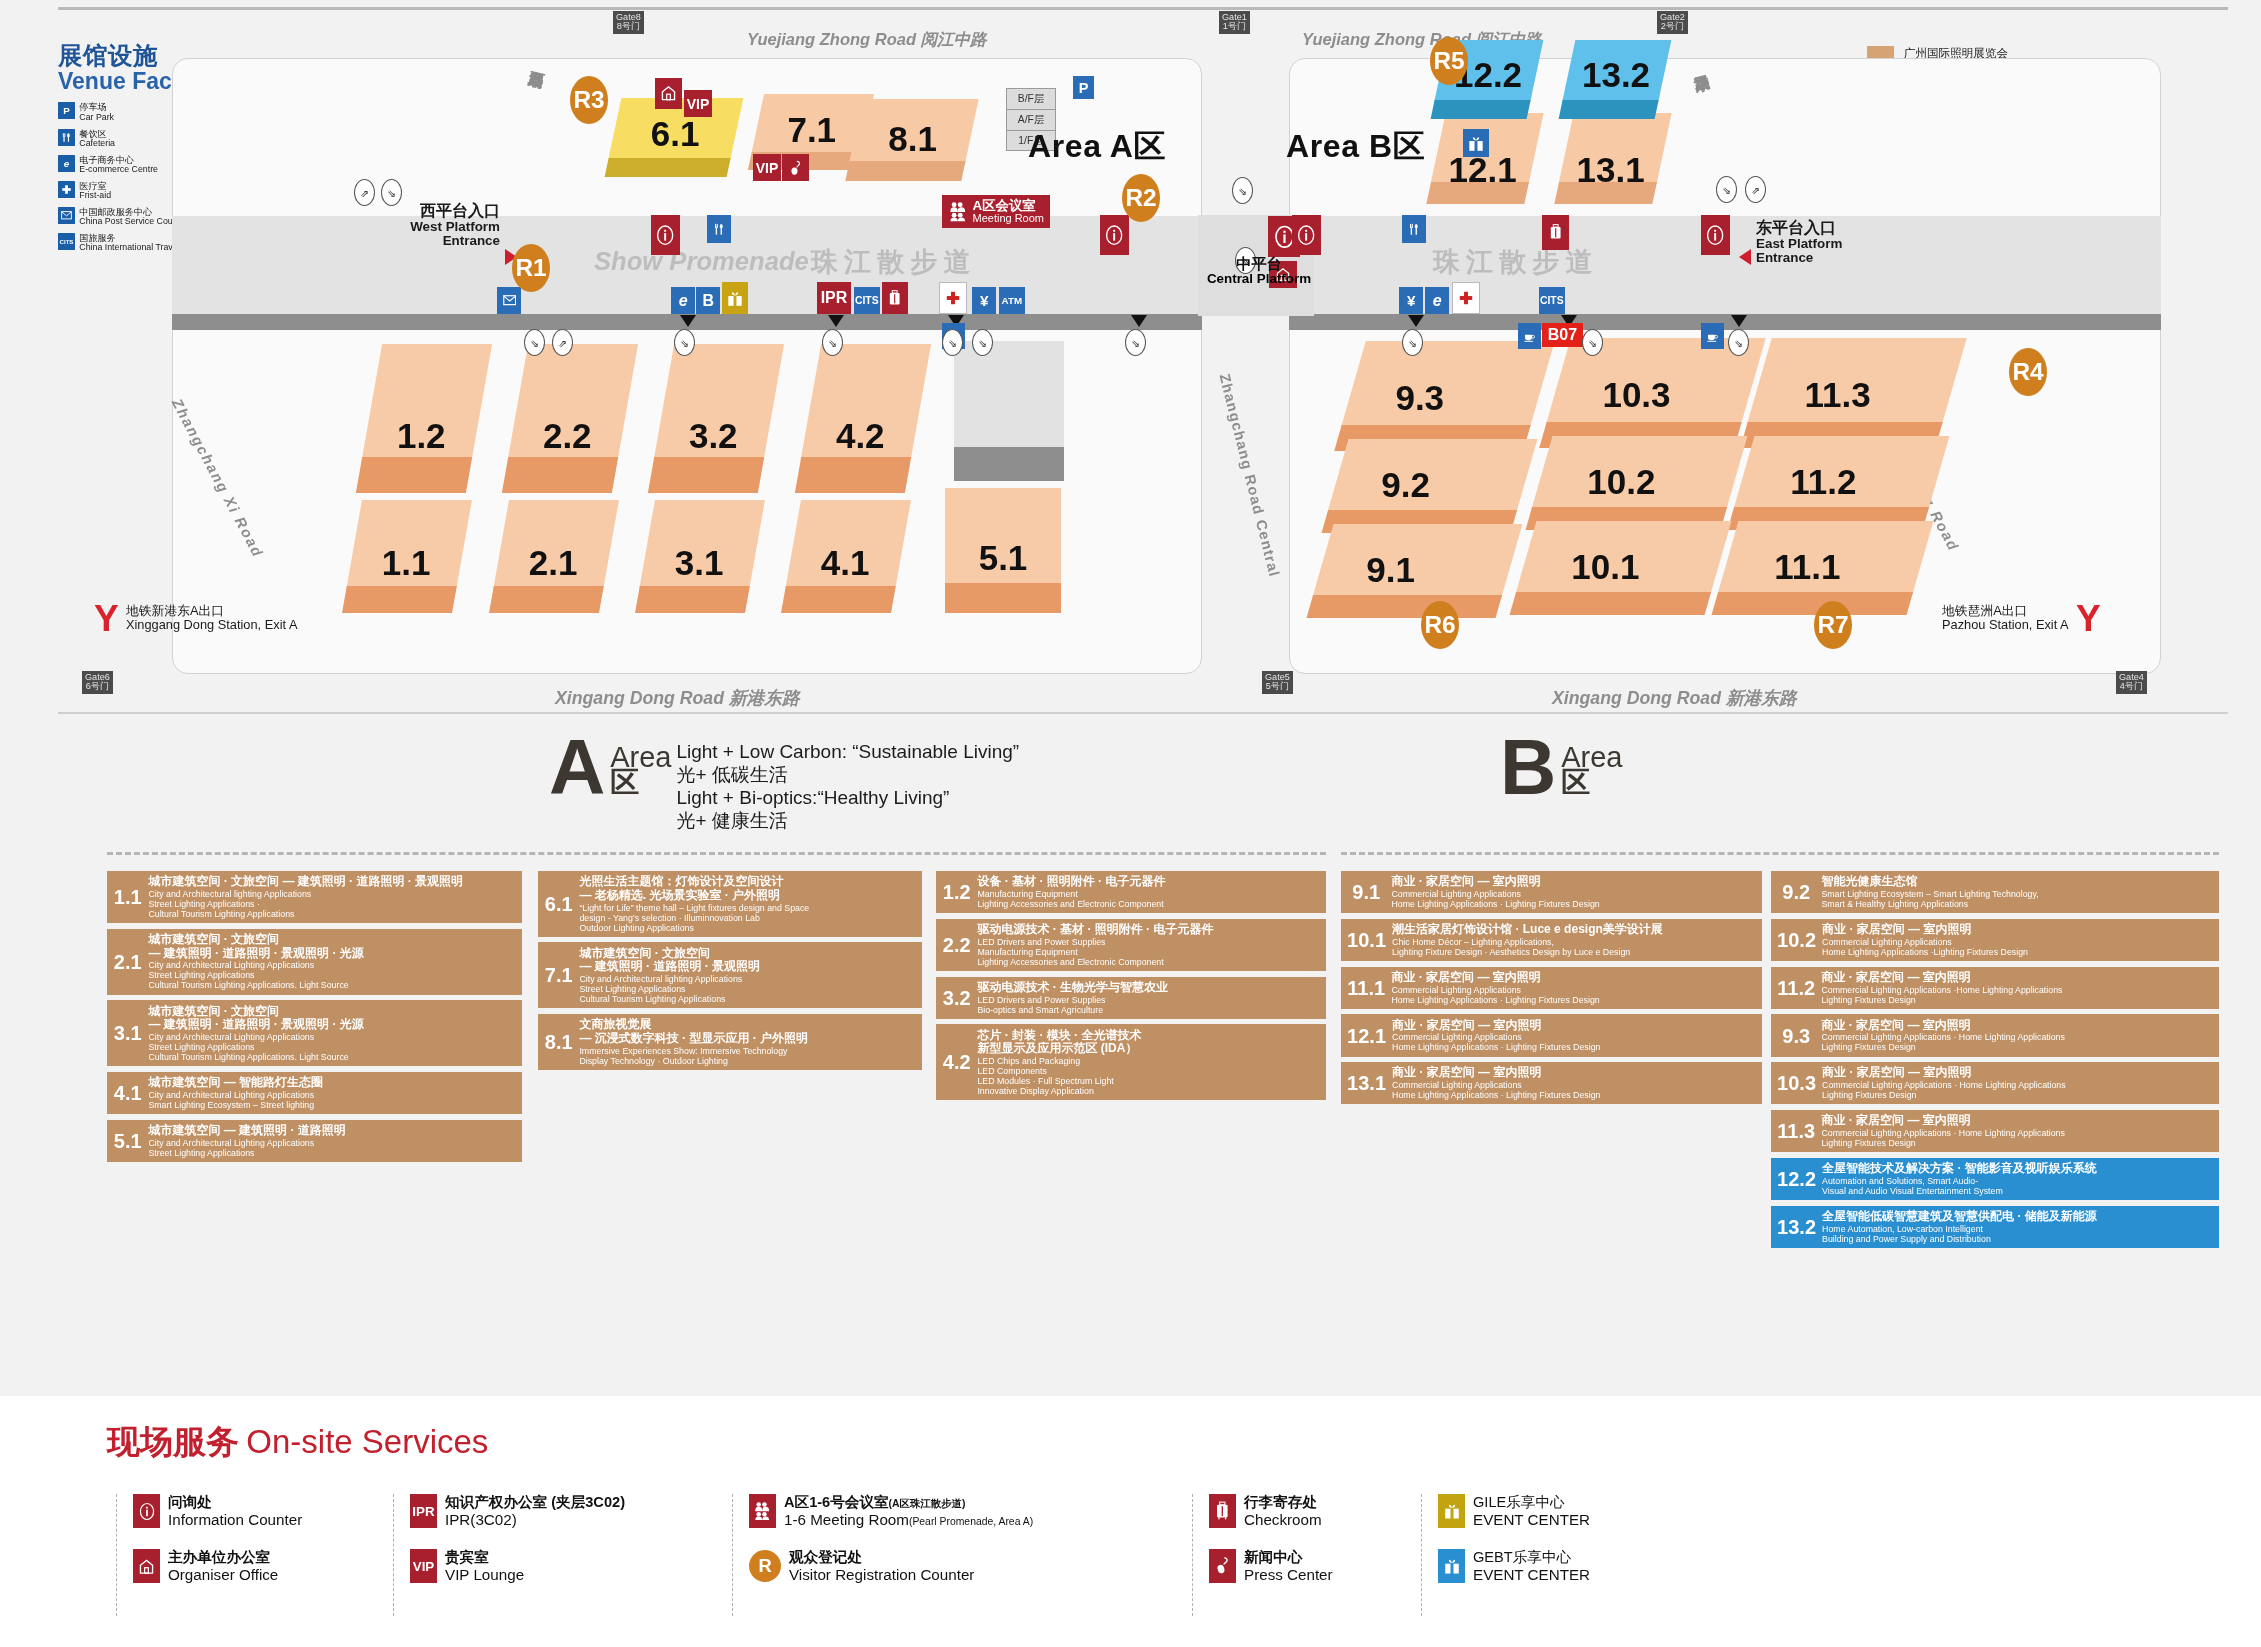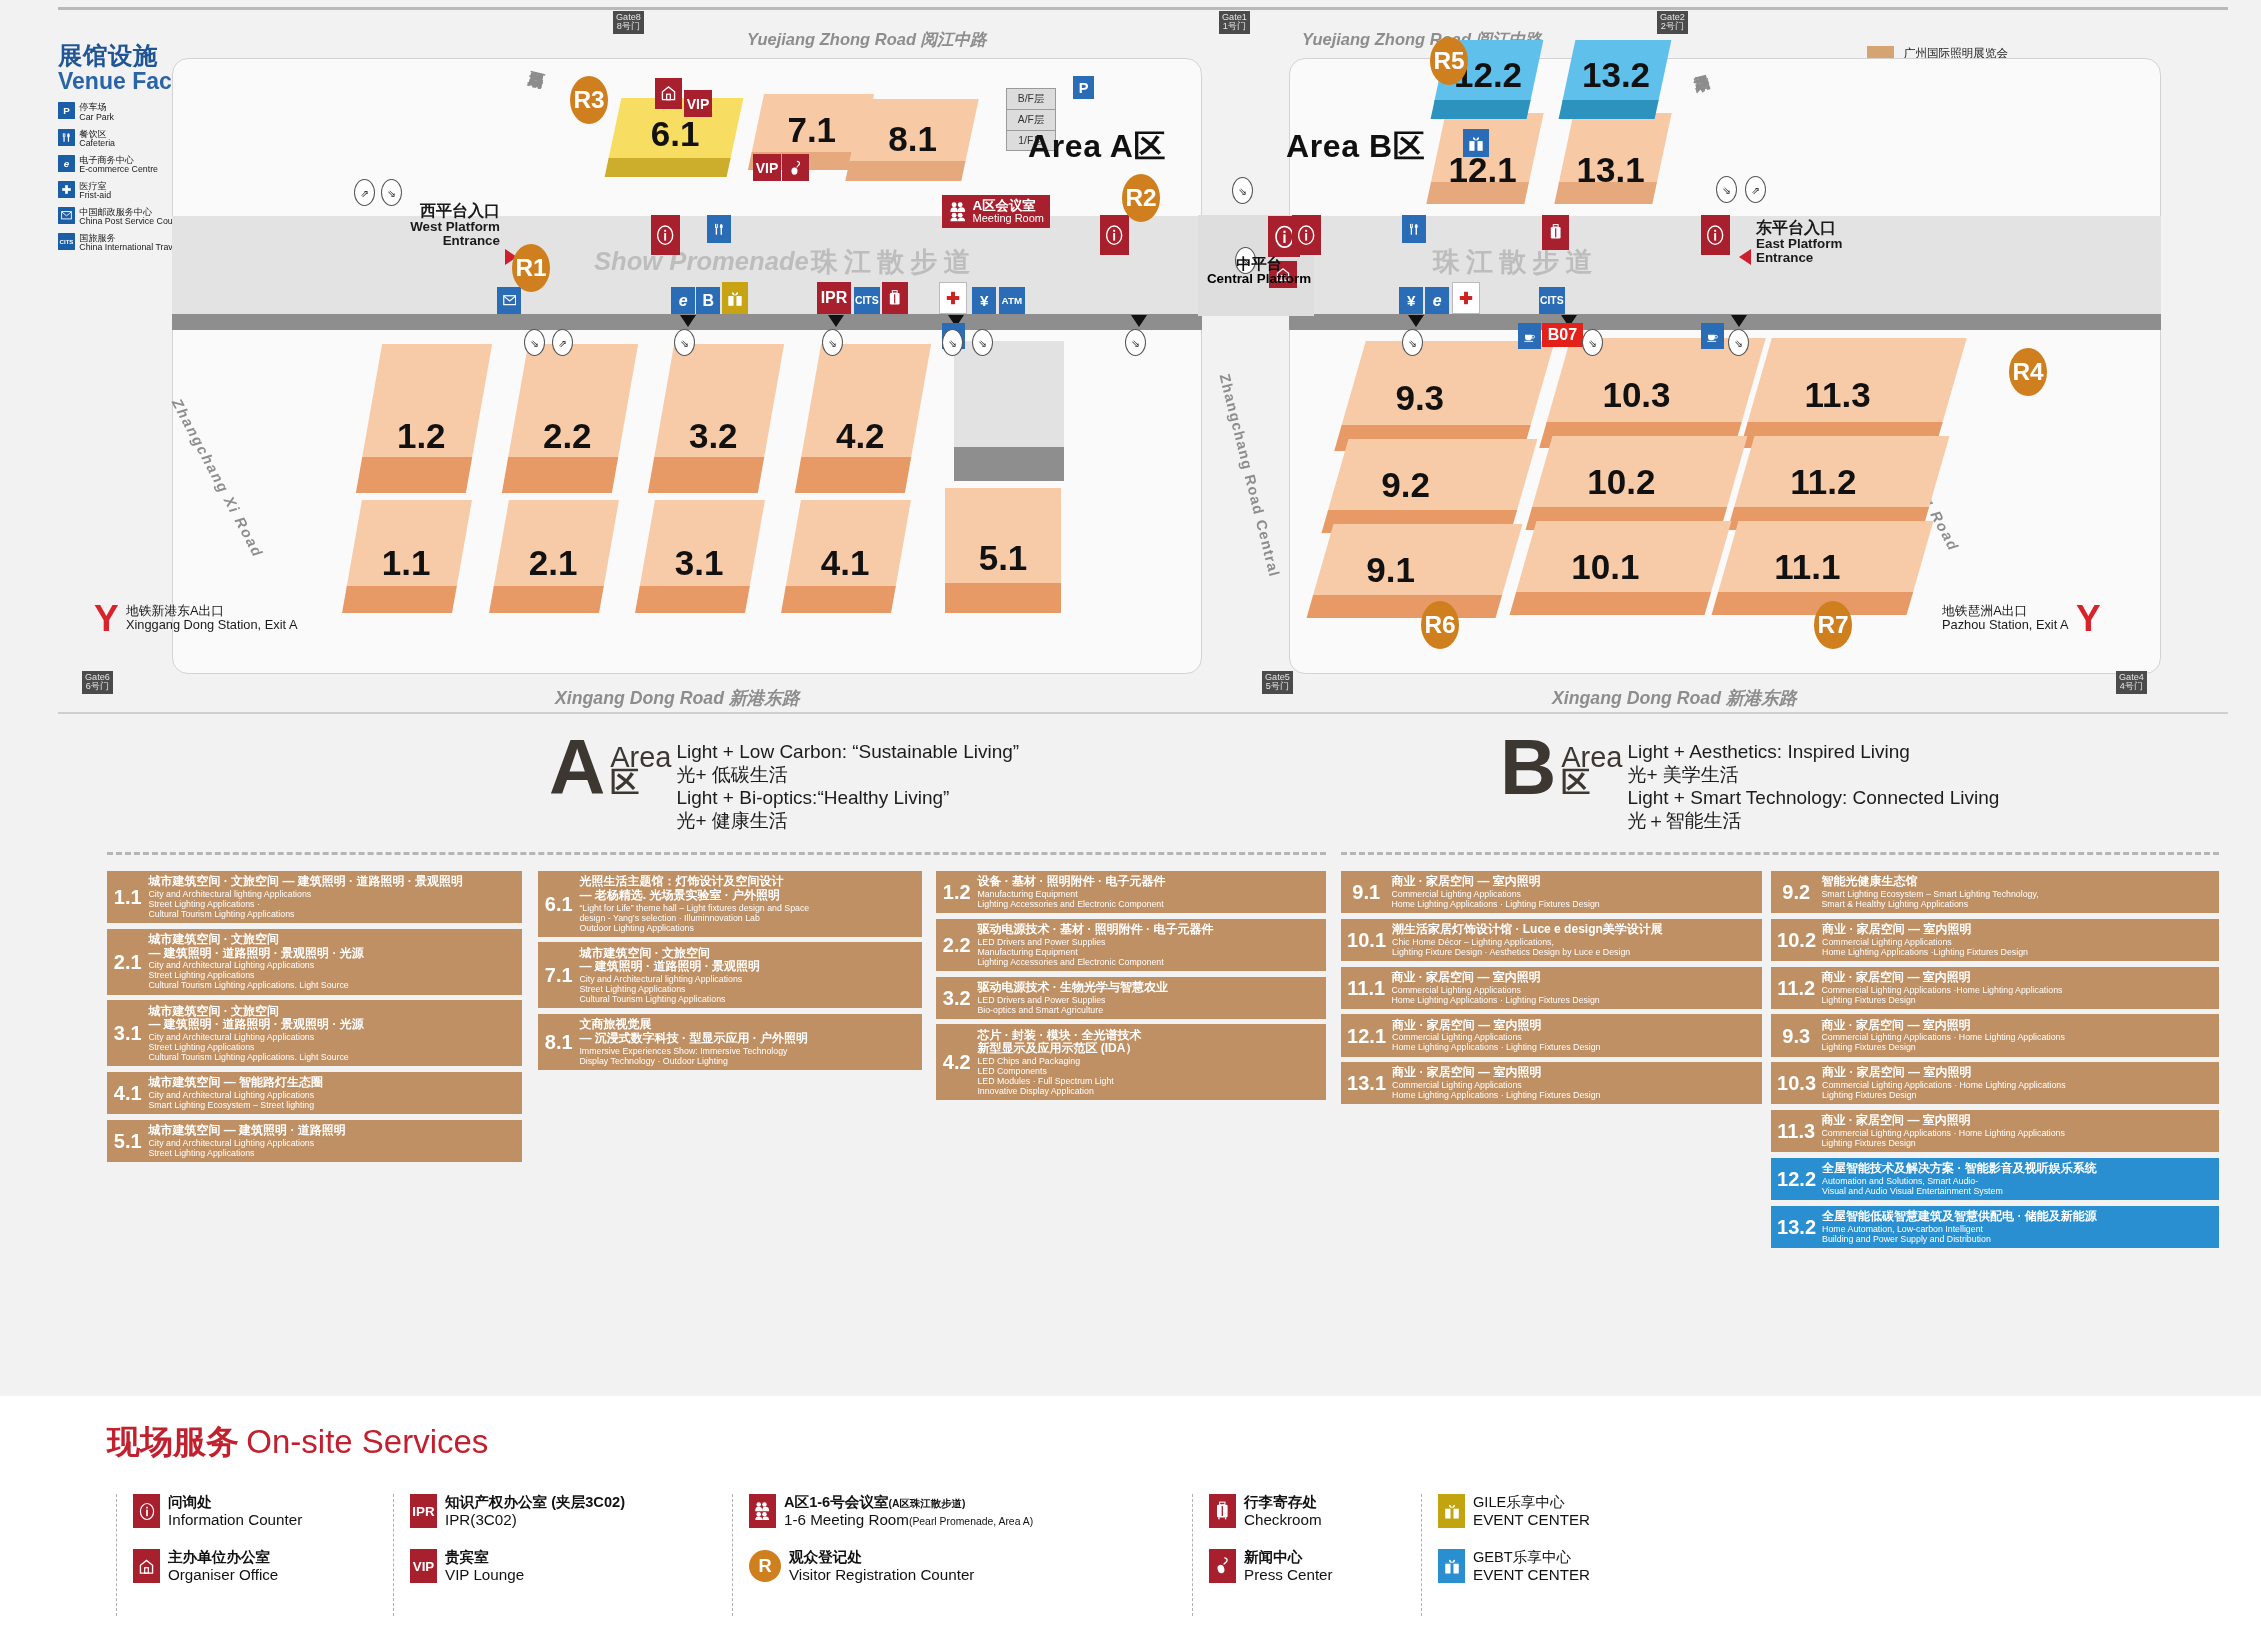--- a/index.html
+++ b/index.html
@@ -673,26 +673,20 @@
       <div>光+ 健康生活</div>
     </div>
   </div>
 
   <div class="areaHead" style="left:1500px;top:17px;">
     <div class="areaLetter">B</div>
     <div class="areaSub">
       <div class="ar">Area</div>
       <div class="qu">区</div>
     </div>
-    <div class="areaDesc">
-      <div>Light + Aesthetics: Inspired Living</div>
-      <div>光+ 美学生活</div>
-      <div>Light + Smart Technology: Connected Living</div>
-      <div>光＋智能生活</div>
-    </div>
   </div>
 
   <div class="dashline" style="left:107px;top:133px;width:1219px;"></div>
   <div class="dashline" style="left:1341px;top:133px;width:878px;"></div>
 
   <div class="hallcol" style="left:107px;top:152px;width:415px;" id="col-a1">
       <div class="hallcard">
         <div class="num" style="min-width: 39px;">1.1</div>
         <div class="txt">
           <span class="cn">城市建筑空间 · 文旅空间 — 建筑照明 · 道路照明 · 景观照明</span>

